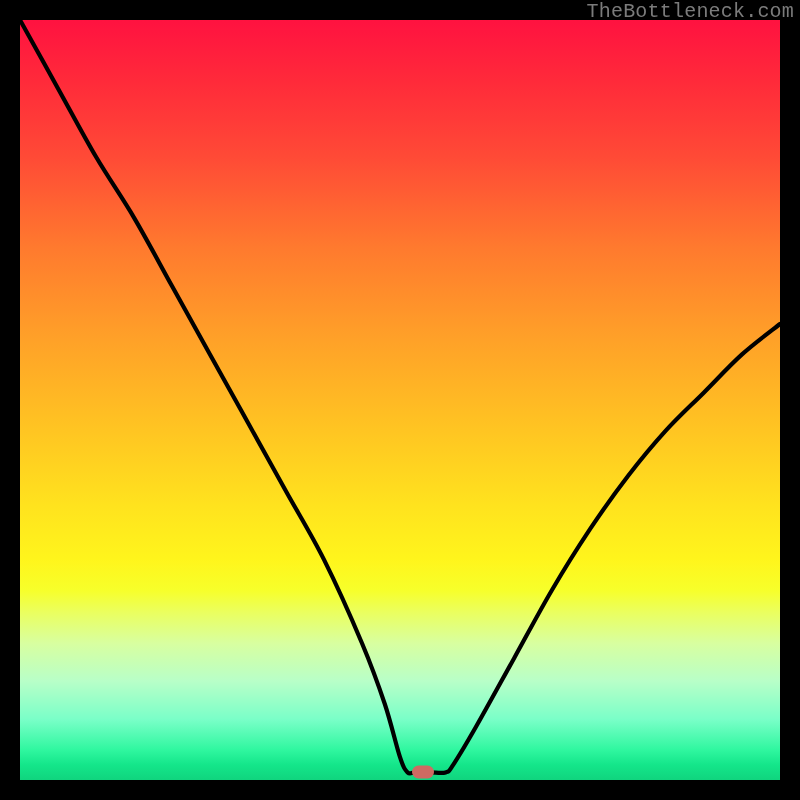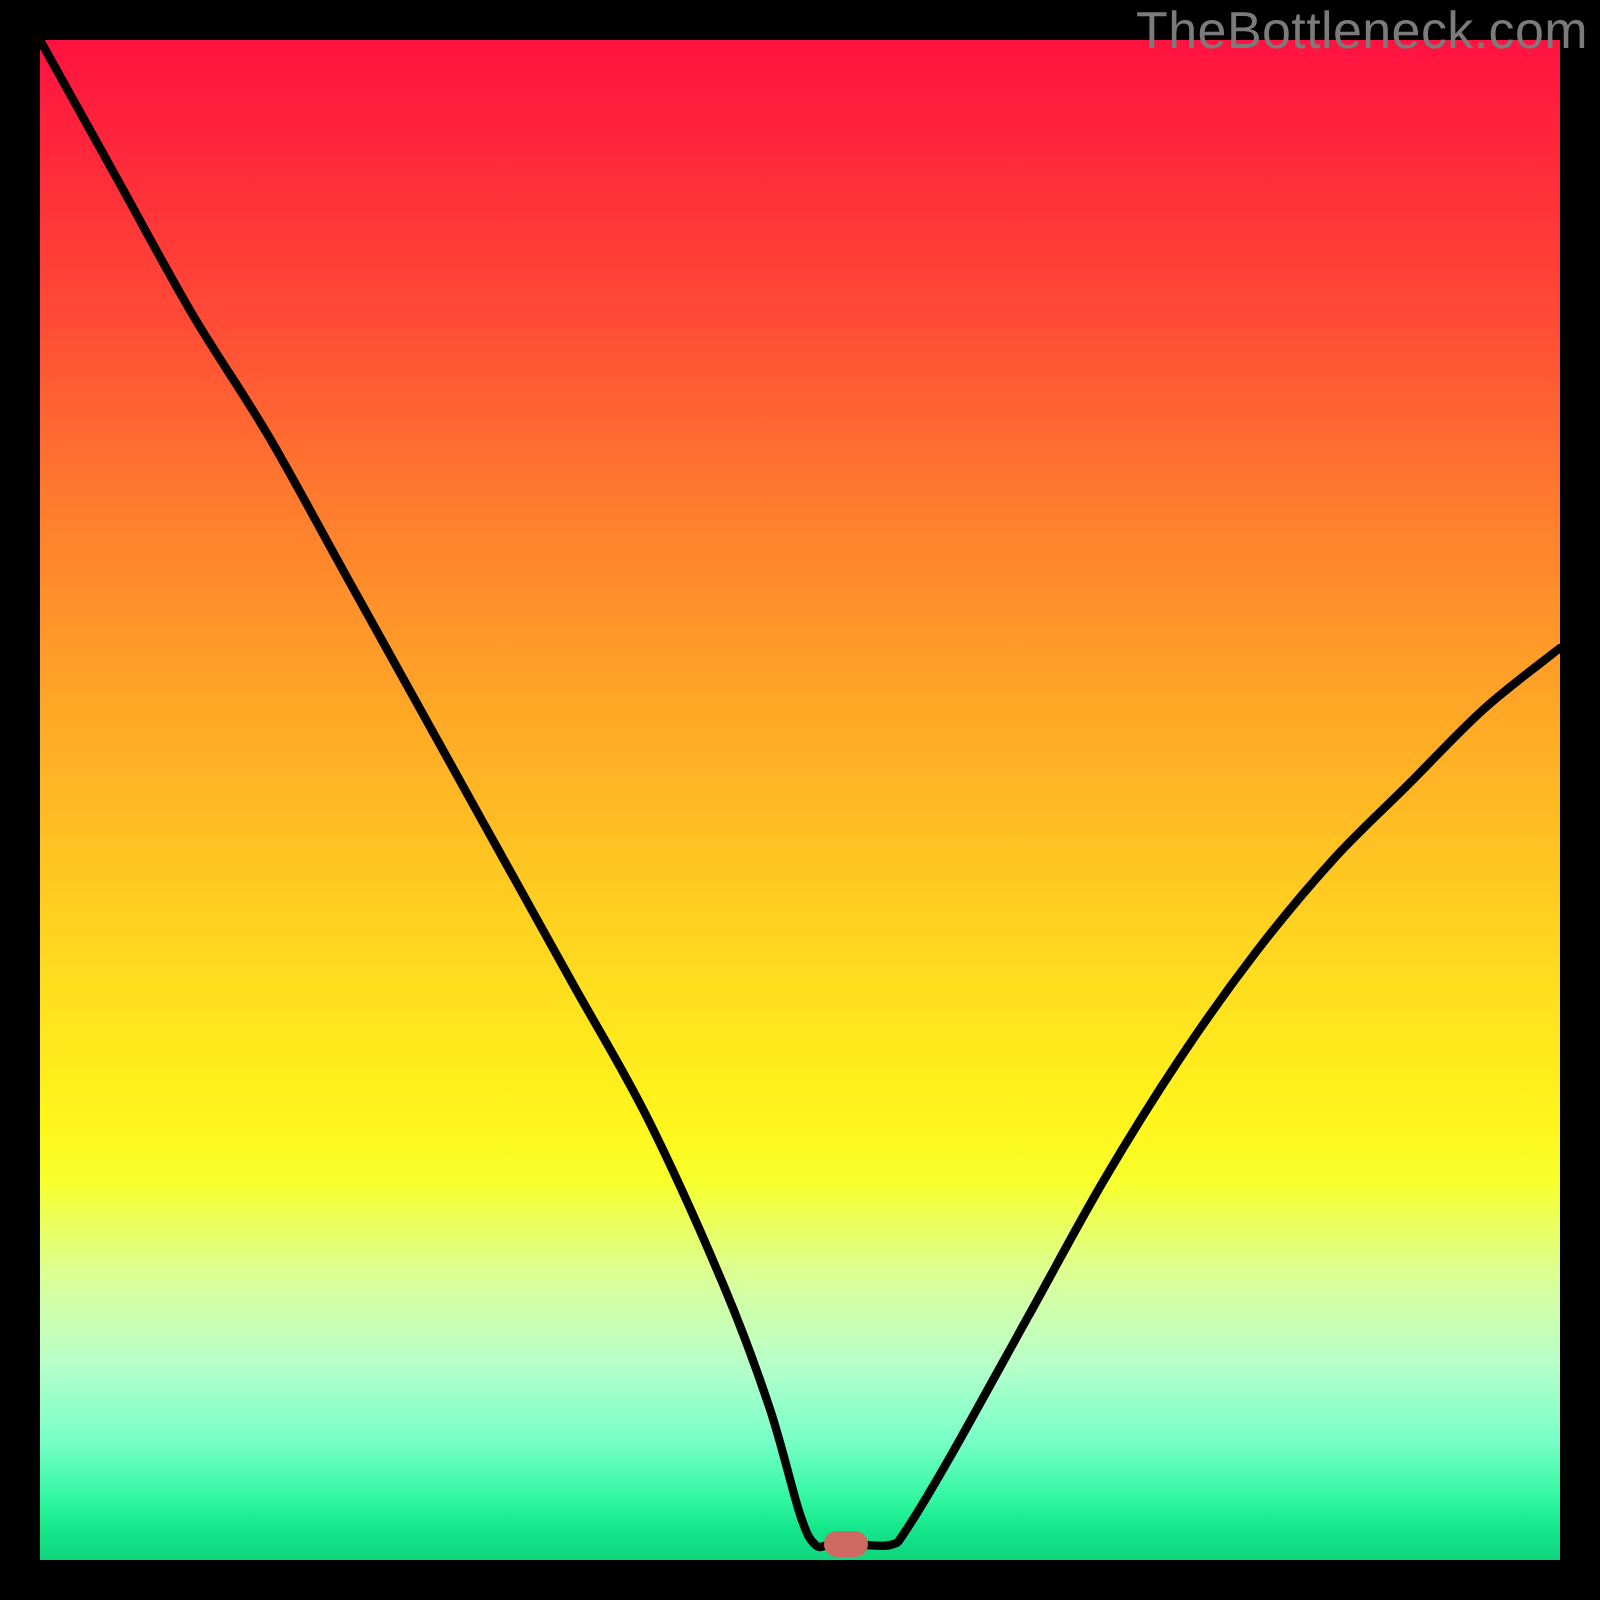--- a/index.html
+++ b/index.html
@@ -42,24 +42,25 @@
       #30f7a0 96%,
       #14e68a 98%,
       #10d47e 100%
     );
   }
   .watermark {
     position: absolute;
     top: 0px;
     right: 6px;
     color: #7b7b7b;
-    font-size: 26px;
+    font-size: 20px;
     font-weight: 500;
     letter-spacing: 0.2px;
     user-select: none;
+    font-family: Liberation Mono, monospace;
   }
   .curve-svg {
     position: absolute;
     left: 20px;
     top: 20px;
     width: 760px;
     height: 760px;
   }
   .marker {
     position: absolute;

